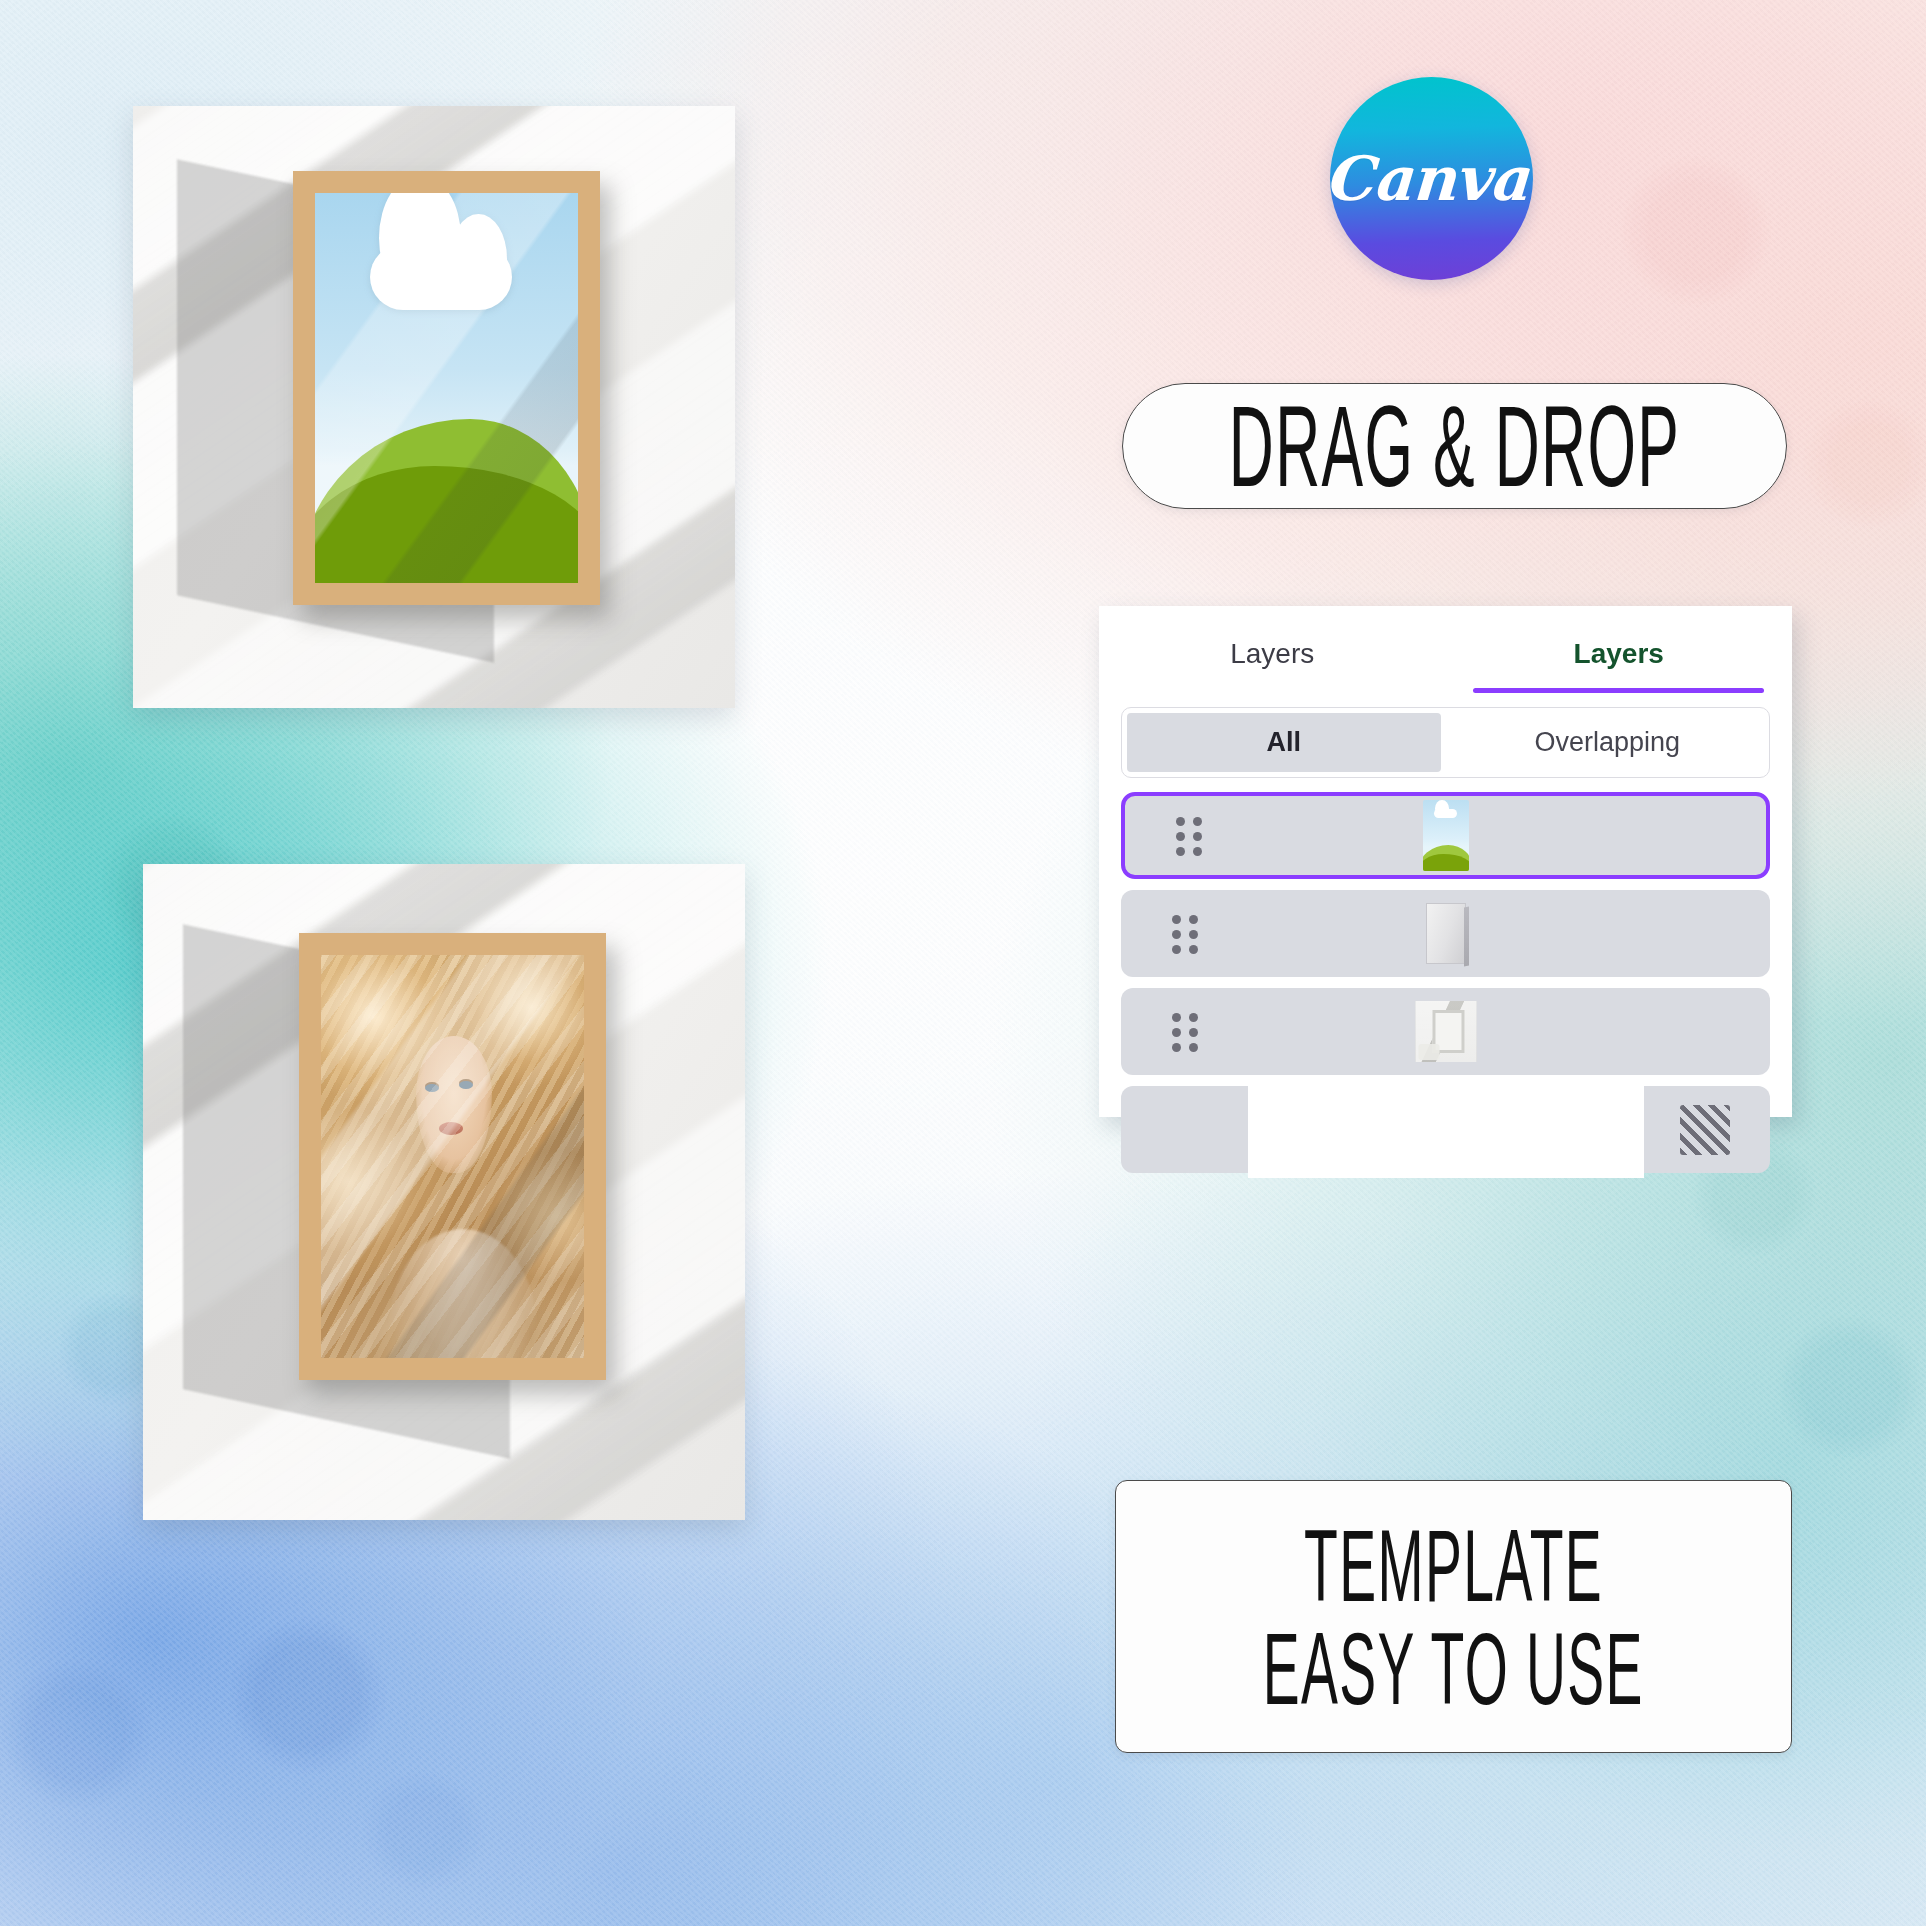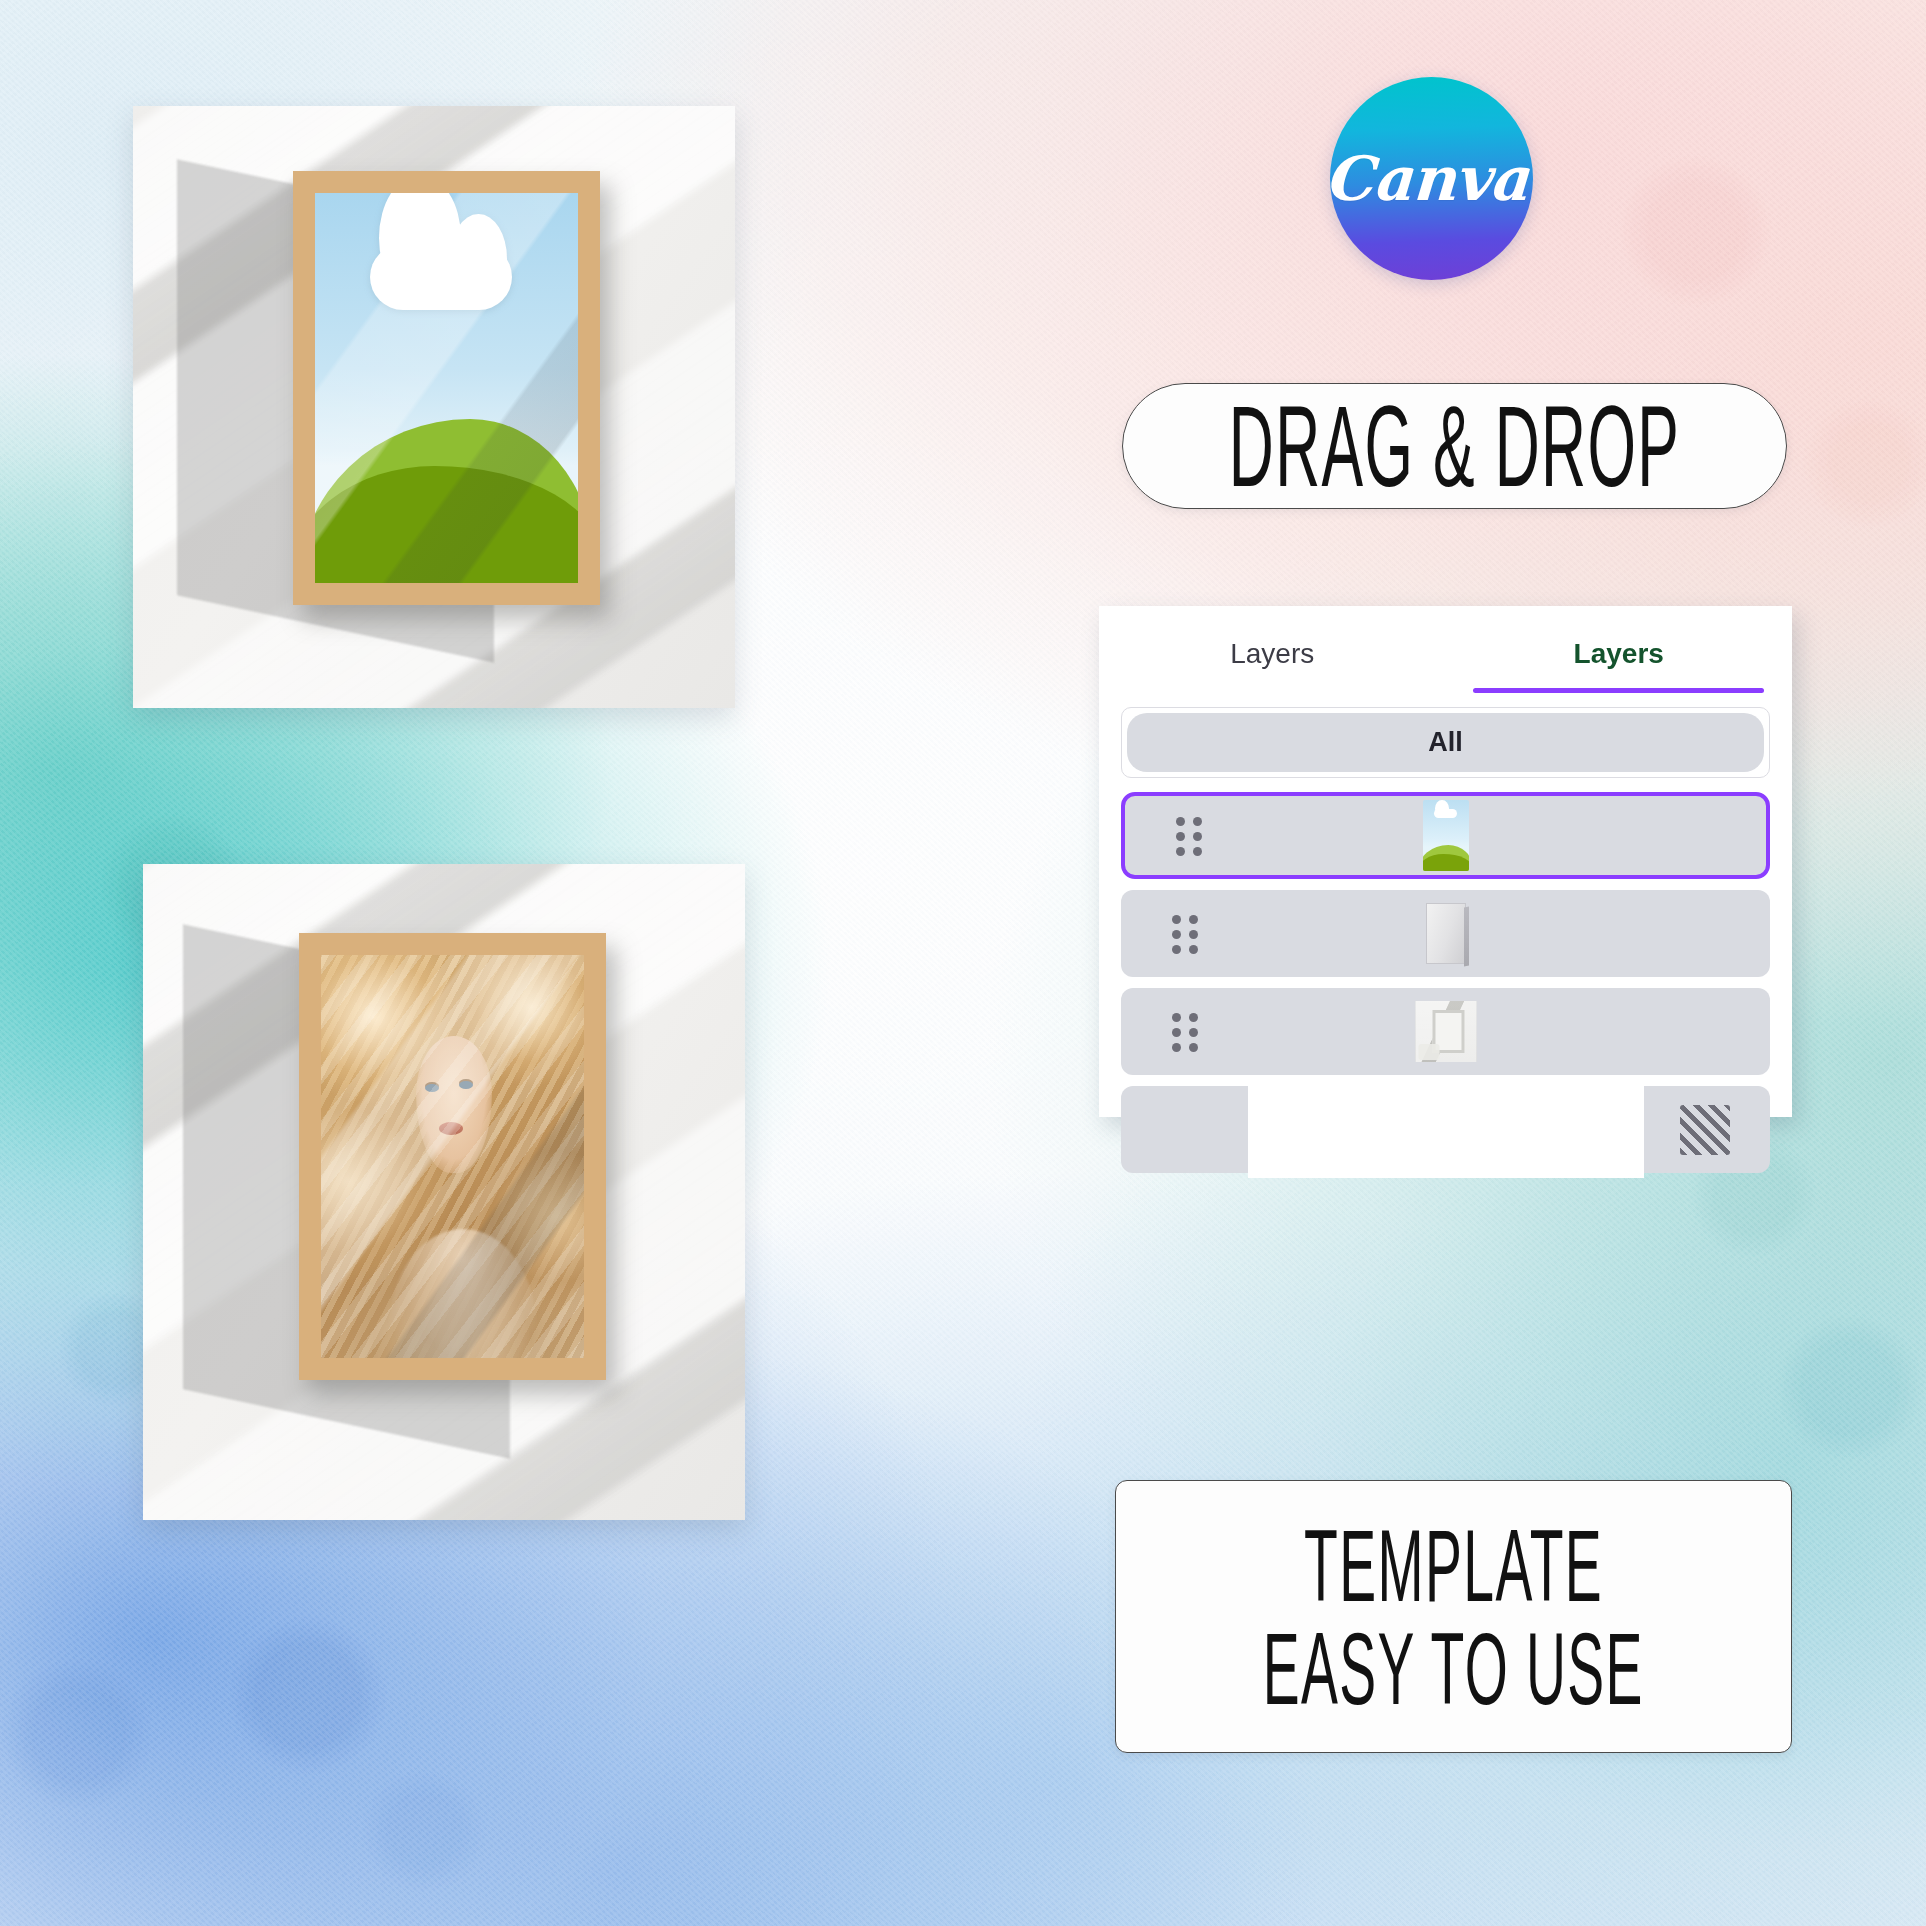--- a/index.html
+++ b/index.html
@@ -299,21 +299,21 @@
     height: 71px;
     border: 1.5px solid #dcdce2;
     border-radius: 10px;
     display: flex;
     overflow: hidden;
     background: #fff;
   }
   .seg {
     flex: 1; display: flex; align-items: center; justify-content: center;
     font-size: 27px; color: #45454f;
-    margin: 5px; border-radius: 20px;
+    margin: 5px; border-radius: 4px;
   }
   .seg.active { background: #d9dbe1; font-weight: 700; color: #23232c; }
 
   #layer-list { padding: 14px 22px 18px 22px; display: flex; flex-direction: column; gap: 11px; }
   .layer-row {
     position: relative;
     height: 87px;
     background: #d9dbe1;
     border-radius: 12px;
     display: flex; align-items: center;
@@ -444,20 +444,23 @@
       </div>
       <div class="tab active">
         <span>Layers</span>
       </div>
     </div>
 
     <div id="segmented">
       <div class="seg active">
         <span>All</span>
       </div>
+      <div class="seg">
+        <span>Overlapping</span>
+      </div>
     </div>
 
     <div id="layer-list">
 
       <div class="layer-row selected">
         <div class="drag-handle">
           <span></span>
             <span></span>
             <span></span>
             <span></span>

